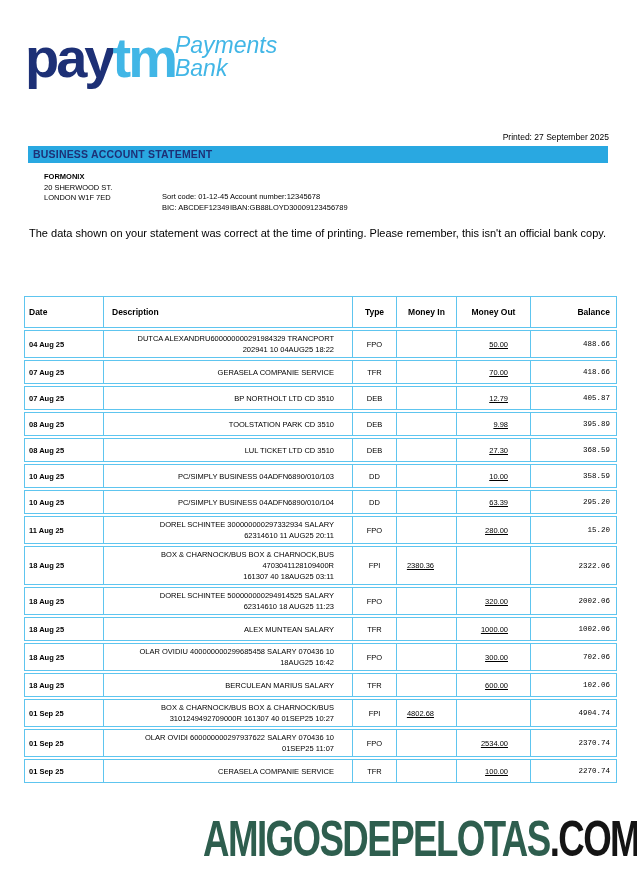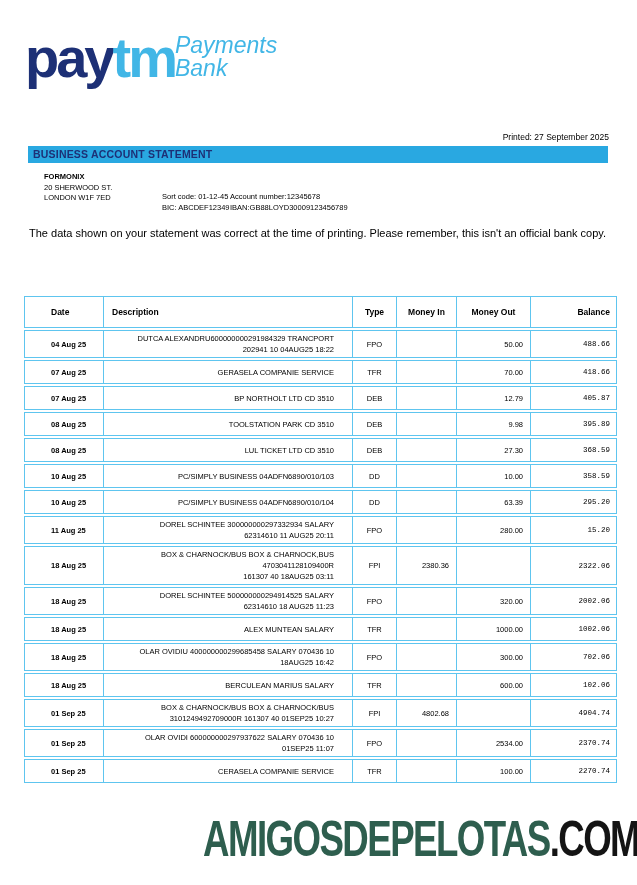--- a/index.html
+++ b/index.html
@@ -46,26 +46,26 @@
     vertical-align:middle;overflow:hidden;}
   th:first-child,td:first-child{border-left:1px solid var(--tborder);}
   th{height:32px;font-size:8.5px;font-weight:bold;}
   td{height:24px;padding:2px 6px;}
   .col-date{width:80px;}
   .col-desc{width:249px;}
   .col-type{width:44px;}
   .col-in{width:60px;}
   .col-out{width:74px;}
   .col-bal{width:86px;}
-  th.col-date,td.c-date{text-align:left;padding-left:26px;font-weight:bold;}
+  th.col-date,td.c-date{text-align:left;padding-left:4px;font-weight:bold;}
   th.col-desc{text-align:left;padding-left:8px;}
   td.c-desc{text-align:right;padding-left:7px;padding-right:18px;white-space:pre-line;line-height:11px;}
   th.col-type,td.c-type{text-align:center;}
   th.col-in,th.col-out{text-align:center;}
-  td.c-in,td.c-out{text-align:right;padding-right:7px;}
+  td.c-in,td.c-out{text-align:right;padding-right:22px;text-decoration:underline;}
   th.col-bal{text-align:right;padding-right:6px;}
   td.c-bal{text-align:right;padding-right:6px;font-family:Liberation Mono, monospace;}
 
   
   .watermark{position:absolute;top:808px;right:-2px;white-space:nowrap;
     font-size:47px;font-weight:bold;letter-spacing:-2px;
     transform:scaleX(0.78) scaleY(1.08);transform-origin:right top;}
   .wm-main{color:var(--wmgreen);}
   .wm-suffix{color:#141414;}
 </style>

